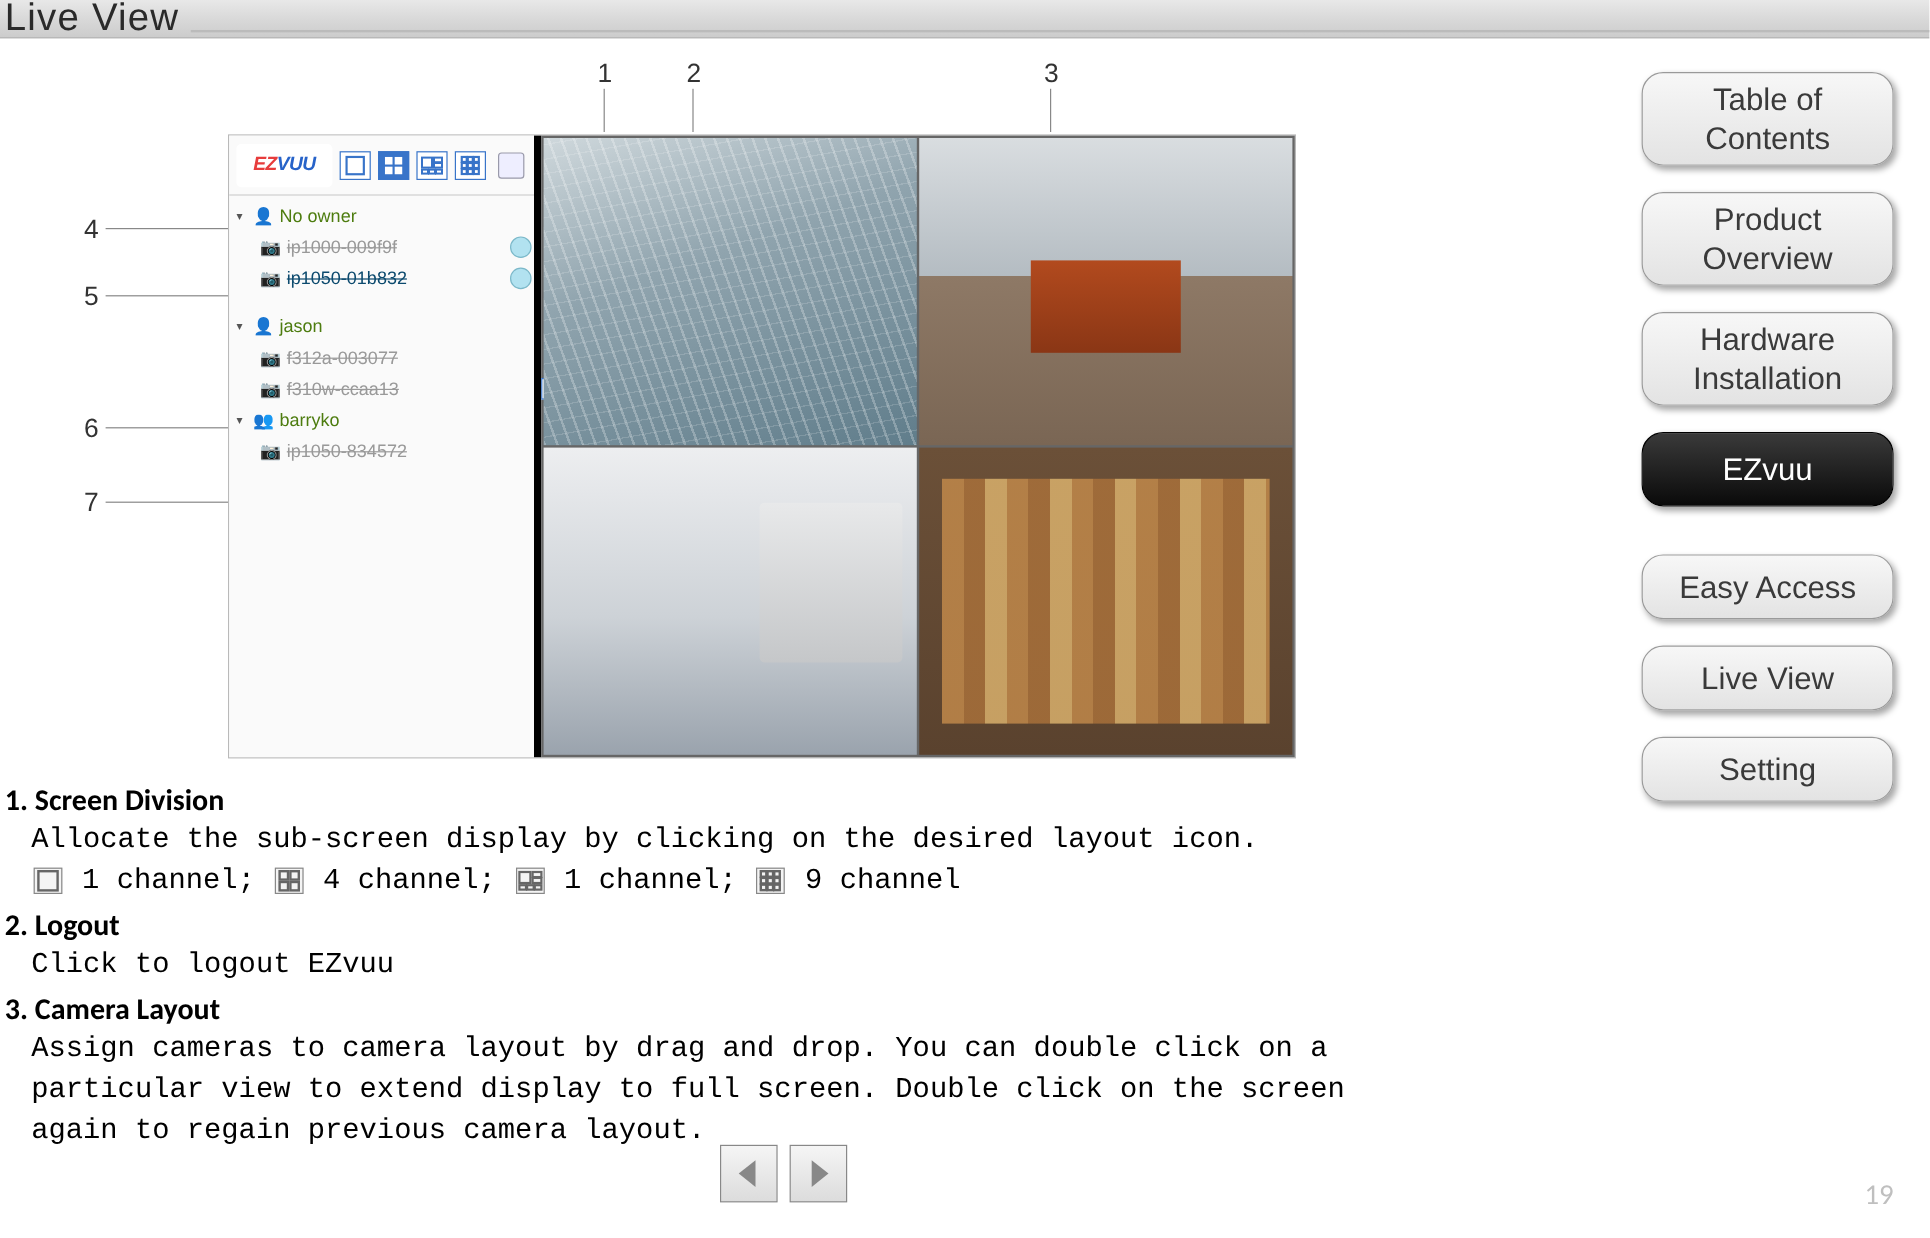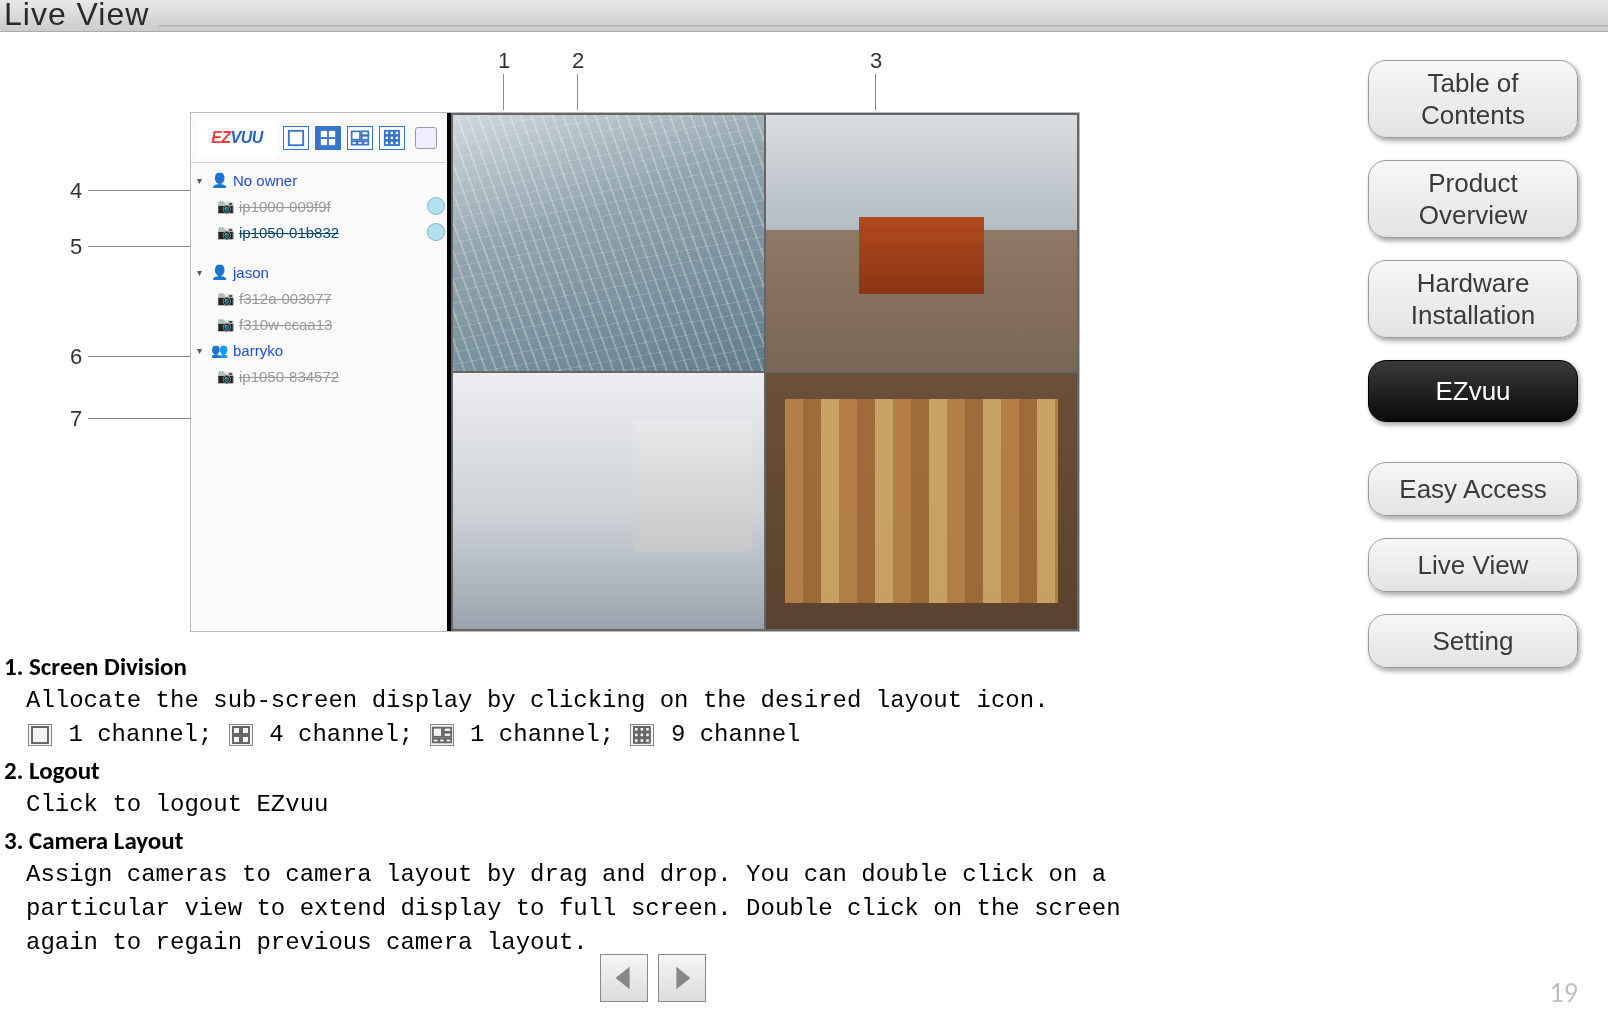--- a/index.html
+++ b/index.html
@@ -76,21 +76,21 @@
   .app-window {
     position: absolute;
     top: 64px; left: 120px;
     width: 890px; height: 520px;
     border: 1px solid #b9b9b9;
     background: #f7f7f7;
     display: flex;
   }
   .app-sidebar {
     width: 260px;
-    border-right: 4px solid #000000;
+    border-right: 6px solid #000000;
     background: #fafafa;
     font-size: 16px;
     color: #203040;
     font-family: Verdana, sans-serif;
   }
   .app-top {
     height: 50px;
     border-bottom: 1px solid #d0d0d0;
     display: flex;
     align-items: center;
@@ -149,21 +149,21 @@
     width: 18px; height: 18px;
     display: inline-flex; align-items: center; justify-content: center;
     font-size: 14px;
   }
   .user-ico { color: #31a62e; }
   .grp-ico { color: #2f8bd9; }
   .cam-ico { color: #d6a94a; }
   .tree-label { flex: 1; }
   .tree-label.gray { color: #999; text-decoration: line-through; }
   .tree-label.red { color: #0c4a6e; text-decoration: line-through; }
-  .tree-label.full { color: #1d4ed8; }
+  .tree-label.full { color: #4d7c0f; }
   .circle-btn {
     width: 18px; height: 18px; border-radius: 50%;
     background: #b2e2f0; border: 1px solid #7bb8c9;
     margin-left: 2px;
   }
   .tiny-grid {
     position: absolute; right: -26px;
     width: 18px; height: 18px;
     border: 1px solid #3874c9;
     background: #fff;
@@ -257,21 +257,21 @@
     display: flex; align-items: center; justify-content: center;
     cursor: pointer;
   }
   .nav-arrows svg { width: 28px; height: 28px; fill: #888; }
 
   
   .page-num {
     position: absolute;
     right: 30px;
     bottom: 22px;
-    font-size: 28px;
+    font-size: 24px;
     color: #bfbfbf;
     font-family: Calibri, Arial, sans-serif;
   }
 
   
   .side-nav {
     position: absolute;
     right: 30px;
     top: 60px;
     width: 210px;

